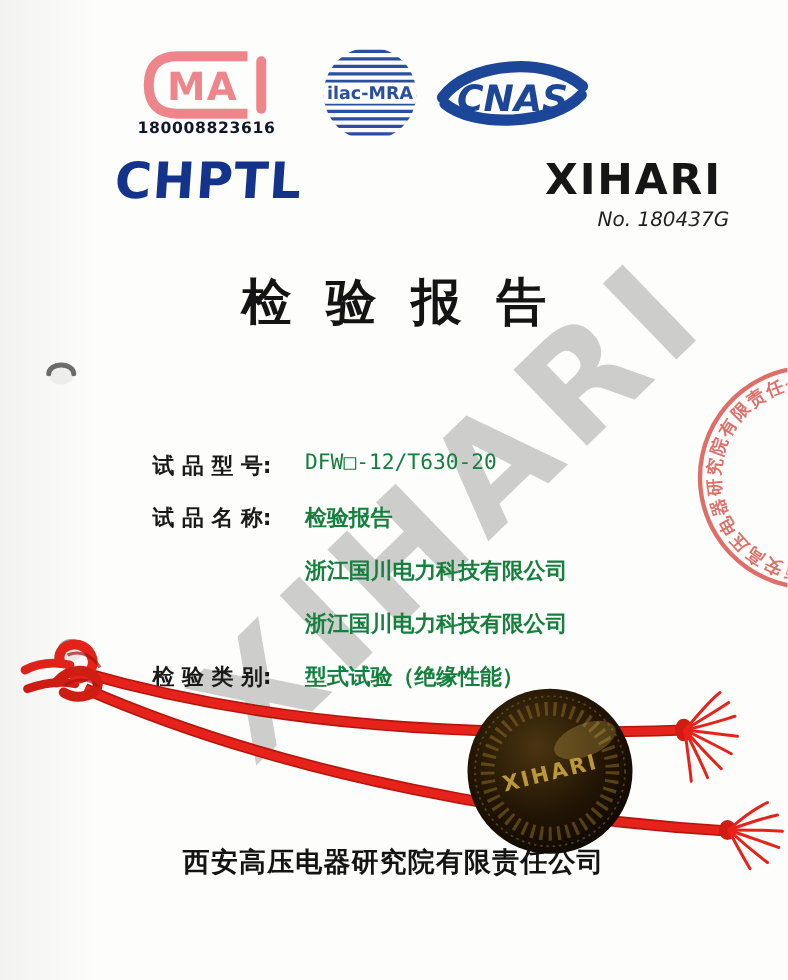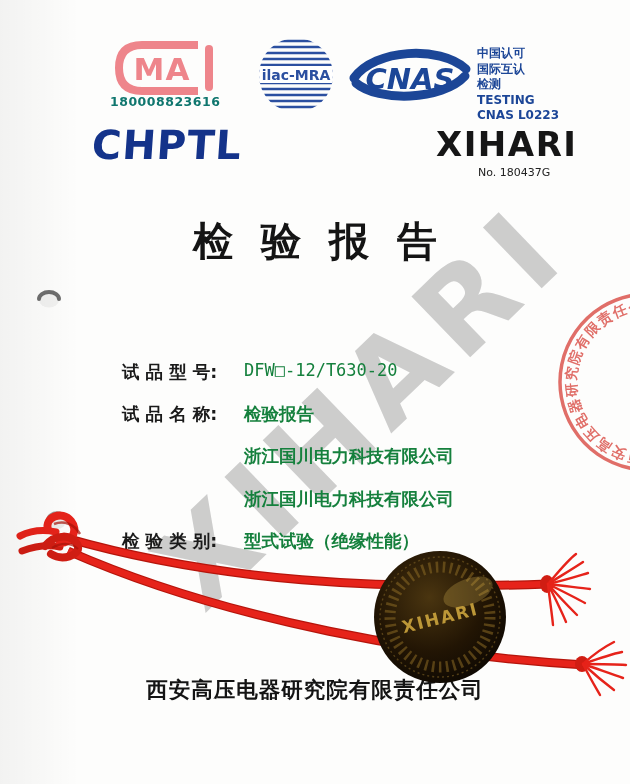--- a/index.html
+++ b/index.html
@@ -11,30 +11,30 @@
   .abs{position:absolute;}
 
   
   .watermark{left:60px;top:340px;width:600px;text-align:center;
        font-size:116px;font-weight:900;letter-spacing:10px;color:#9e9e9e;opacity:.5;
        transform:rotate(-44deg);transform-origin:center;z-index:1;white-space:nowrap;}
 
   
   .cma{left:112px;top:40px;z-index:3;}
   .cma-number{left:110px;top:94px;width:106px;text-align:center;font-size:12.5px;
-       color:#0f766e;letter-spacing:.5px;z-index:3;font-weight:600;}
+       color:#0f172a;letter-spacing:.5px;z-index:3;font-weight:600;}
   .ilac{left:258px;top:37px;z-index:3;}
   .cnas{left:349px;top:45px;z-index:3;}
   .accred{left:477px;top:46px;z-index:3;color:#1c4697;font-weight:700;font-size:12px;line-height:15.5px;}
   .accred span{display:block;}
   .chptl{left:92px;top:122px;font-size:40px;font-weight:900;color:#14338a;
        letter-spacing:1px;transform:skewX(-4deg);z-index:3;}
   .xihari{left:436px;top:124px;font-size:34px;font-weight:900;color:#161616;
        letter-spacing:1.5px;z-index:3;}
-  .report-no{left:478px;top:166px;font-size:11px;color:#222;z-index:3;}
+  .report-no{left:478px;top:166px;font-size:16px;color:#222;z-index:3;font-style:italic;}
 
   
   .title{left:0;right:0;top:214px;text-align:center;font-size:40px;font-weight:900;
        letter-spacing:28px;padding-left:28px;color:#141414;z-index:3;}
 
   
   .field-label{left:95px;font-size:17.5px;font-weight:700;color:#1a1a1a;z-index:3;white-space:pre;margin-left:27px;}
   .field-value{left:244px;font-size:17.5px;font-weight:600;color:#15803d;z-index:3;white-space:pre;}
   .mono{font-family:"DejaVu Sans Mono",monospace;font-weight:500;font-size:17px;}
   .r0{top:360px;} .r1{top:402px;} .r2{top:444px;} .r3{top:487px;} .r4{top:529px;}
@@ -86,27 +86,20 @@
     </g>
     <text x="38" y="42.5" text-anchor="middle" font-size="14" font-weight="800" fill="#2b4fa0">ilac-MRA</text>
   </svg>
 
   <svg class="abs cnas" width="122" height="60" viewBox="0 0 122 60">
     <path d="M 5,33 C 26,4 90,0 117,24" fill="none" stroke="#1c4697" stroke-width="9" stroke-linecap="round"></path>
     <path d="M 7,38 C 29,57 93,56 116,31" fill="none" stroke="#1c4697" stroke-width="9" stroke-linecap="round"></path>
     <text x="61" y="44" text-anchor="middle" font-size="29" font-weight="900" font-style="italic" fill="#1c4697">CNAS</text>
   </svg>
 
-  <div class="abs accred">
-    <span>中国认可</span>
-    <span>国际互认</span>
-    <span>检测</span>
-    <span>TESTING</span>
-    <span>CNAS L0223</span>
-  </div>
 
   <div class="abs chptl">CHPTL</div>
   <div class="abs xihari">XIHARI</div>
   <div class="abs report-no">No. 180437G</div>
 
   <div class="abs title">检验报告</div>
 
   <div class="abs field-label r0">试 品 型 号:</div>
   <div class="abs field-value r0 mono">DFW□-12/T630-20</div>
   <div class="abs field-label r1">试 品 名 称:</div>

